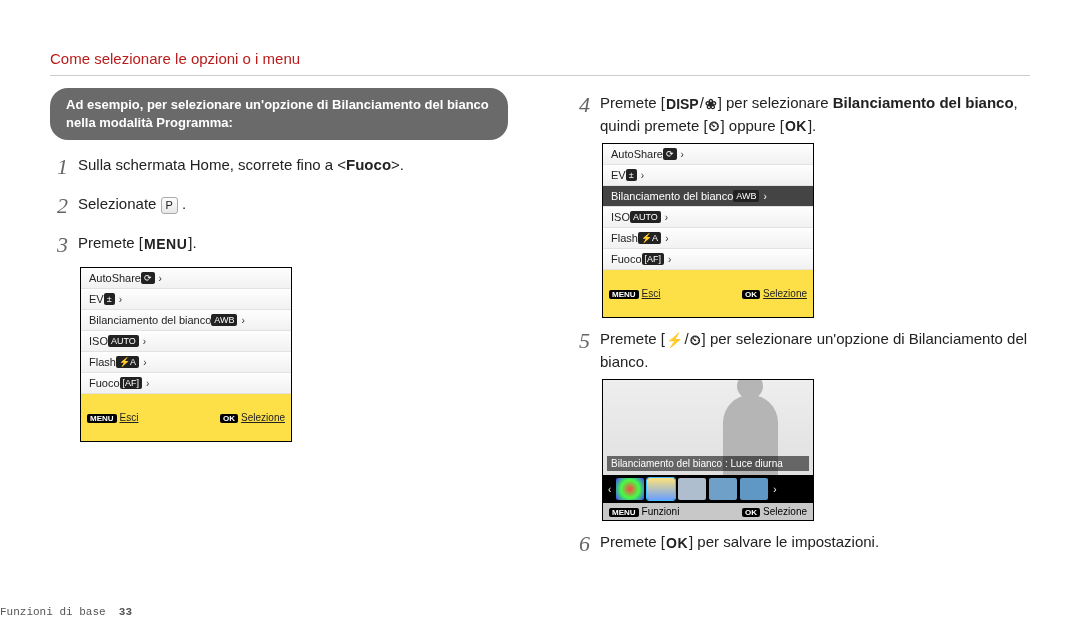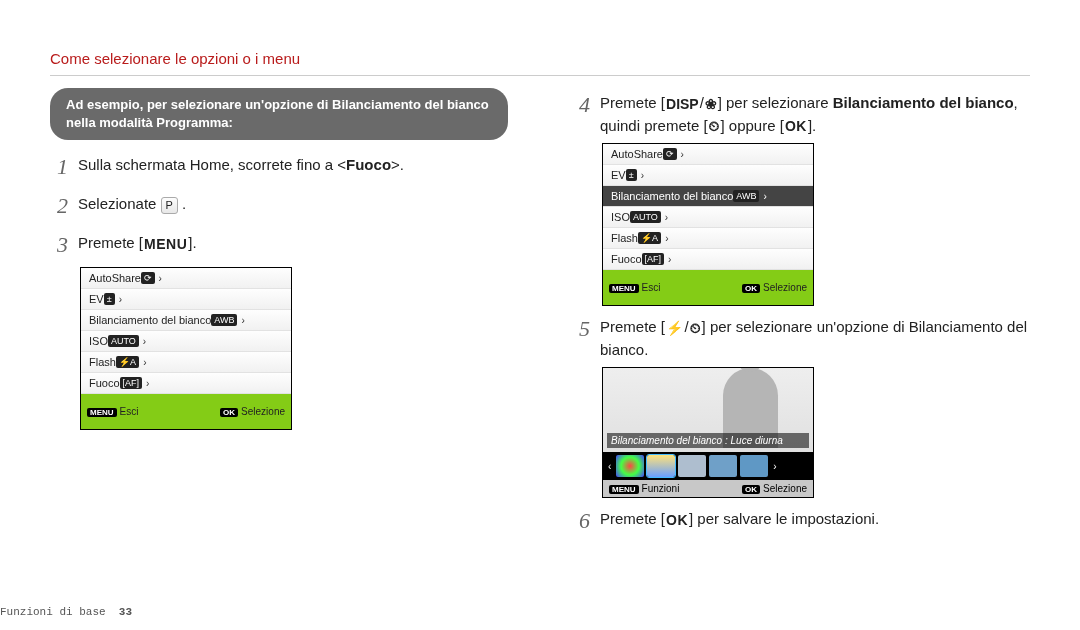--- a/index.html
+++ b/index.html
@@ -109,23 +109,24 @@
     background:#222;
     color:#fff;
     border-radius:2px;
     padding:0 3px;
     font-size:9px;
     line-height:12px;
   }
   .cam-menu .footer {
     display:flex;
     justify-content: space-between;
-    background:#84cc16;
-    padding:12px 6px;
+    background:#fde047;
+    padding:18px 6px;
     font-size:10px;
+    text-decoration:underline;
   }
   .footer .chip {
     display:inline-block;
     background:#000;
     color:#fff;
     border-radius:2px;
     padding:0 3px;
     font-size:8px;
     font-weight:700;
     margin-right:3px;
@@ -133,28 +134,27 @@
 
   
   .wb-preview {
     width: 210px;
     border:1px solid #000;
     margin: 6px 0 6px 30px;
     font-size: 10px;
     background:#000;
   }
   .wb-preview .photo {
-    height: 84px;
+    height: 95px;
     background: linear-gradient(#eee,#e0e0e0);
     display:flex;
     justify-content:flex-end;
-    align-items:flex-start;
+    align-items:flex-end;
     position:relative;
     overflow:hidden;
-    font-style:italic;
   }
   .wb-preview .person {
     width:55px; height:80px;
     background:#b5b5b5;
     border-radius: 30px 30px 0 0;
     margin-right:35px;
     position:relative;
   }
   .wb-preview .person::before {
     content:"";

